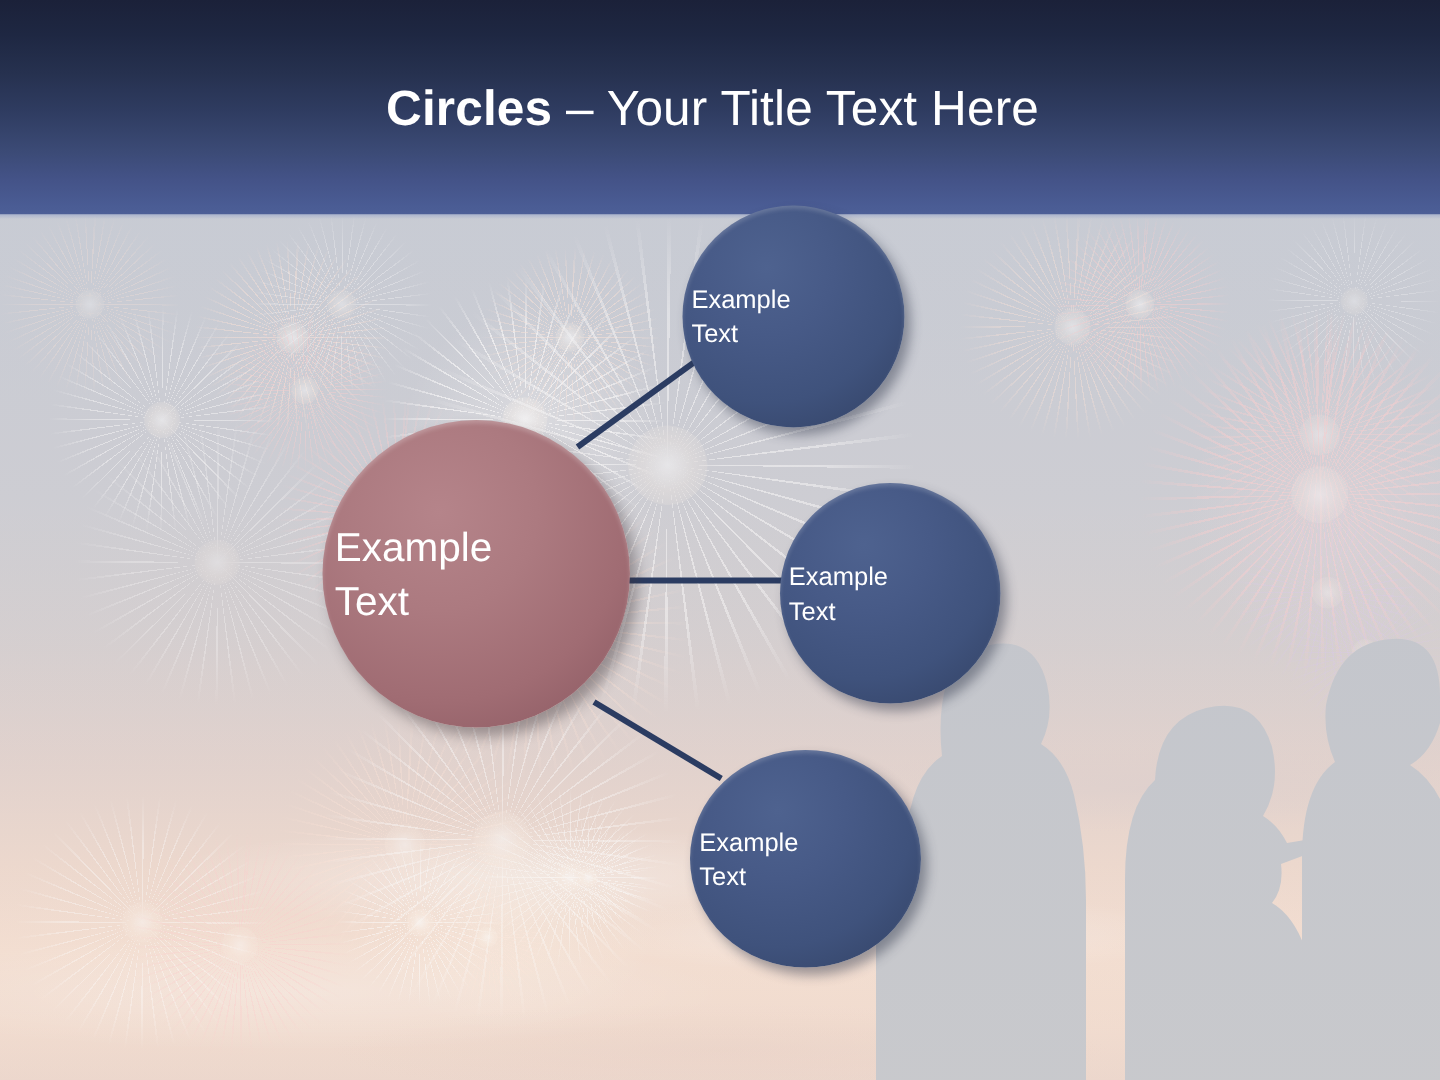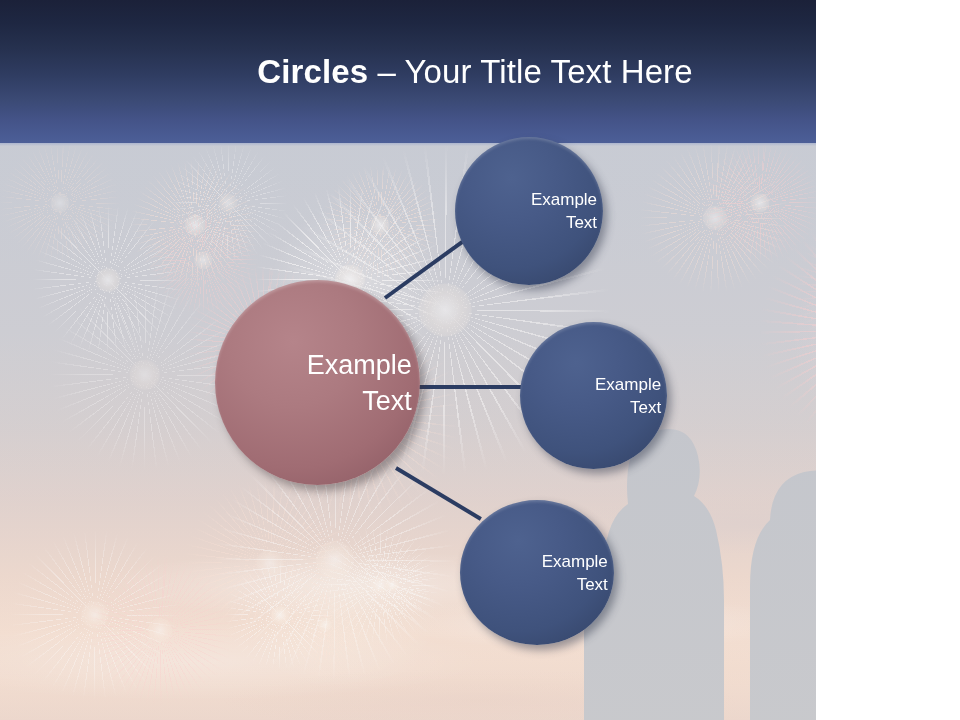--- a/index.html
+++ b/index.html
@@ -6,21 +6,21 @@
     margin: 0;
     padding: 0;
     background: #ffffff;
   }
   body {
     font-family: "Liberation Sans", sans-serif;
   }
 
   .slide {
     position: relative;
-    width: 816px;
+    width: 960px;
     height: 720px;
     overflow: hidden;
     background: #4d7c0f;
   }
 
   
   .photo {
     position: absolute;
     left: 0;
     top: 0;
@@ -166,21 +166,21 @@
     background: #2b3c62;
     transform-origin: 0 50%;
   }
 
   .node {
     position: absolute;
     border-radius: 50%;
     display: flex;
     align-items: center;
     justify-content: center;
-    text-align: right;
+    text-align: left;
     color: #ffffff;
     box-sizing: border-box;
   }
   .node .label {
     display: block;
     width: 92%;
     white-space: pre-line;
   }
 
   

